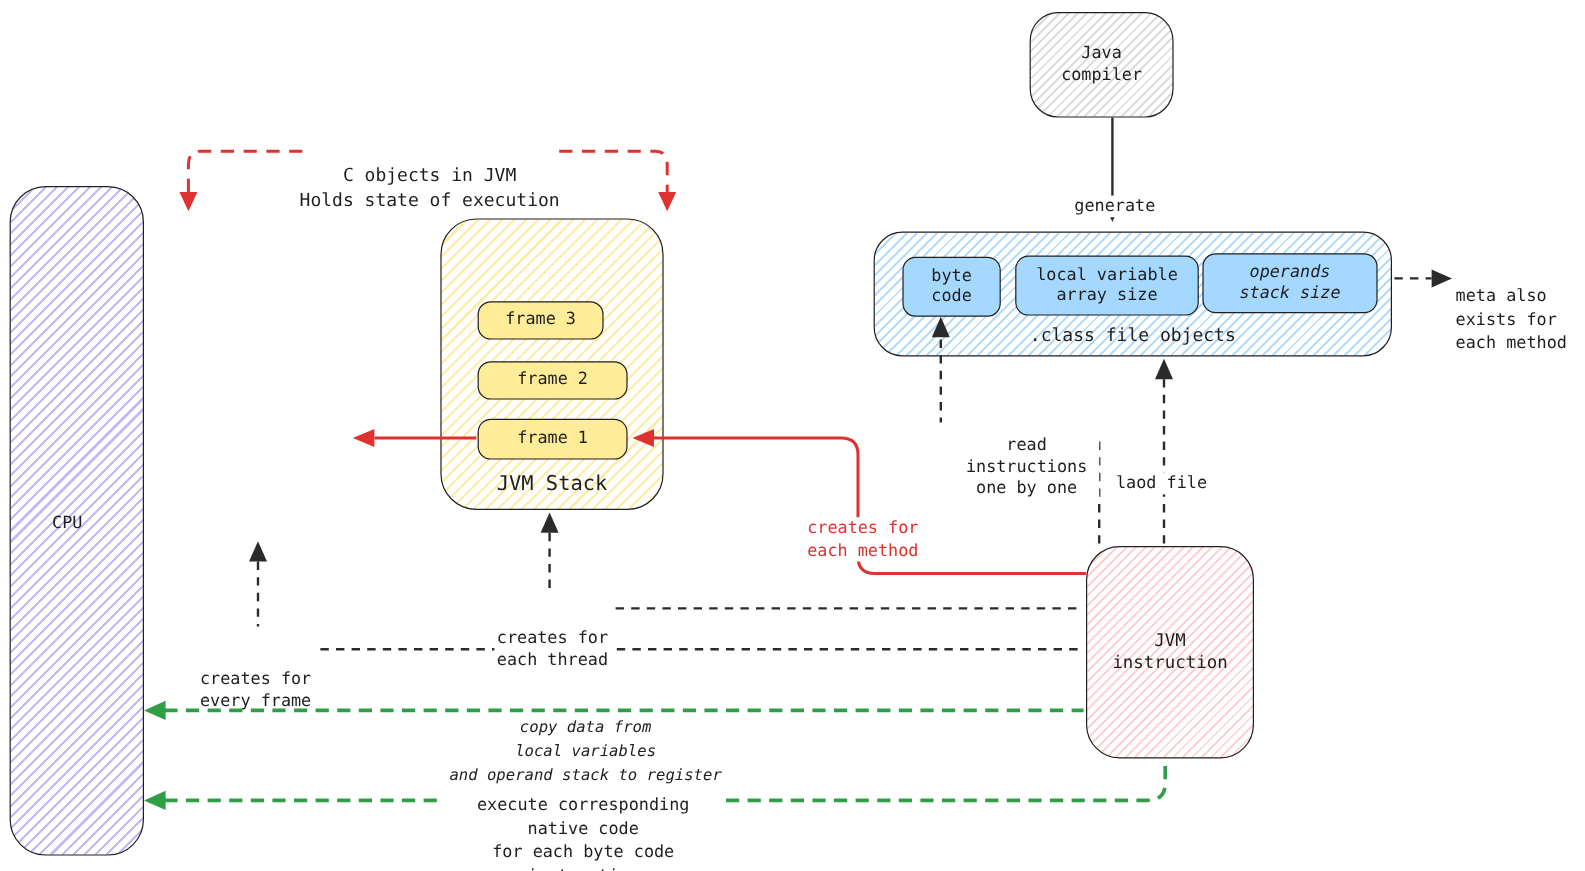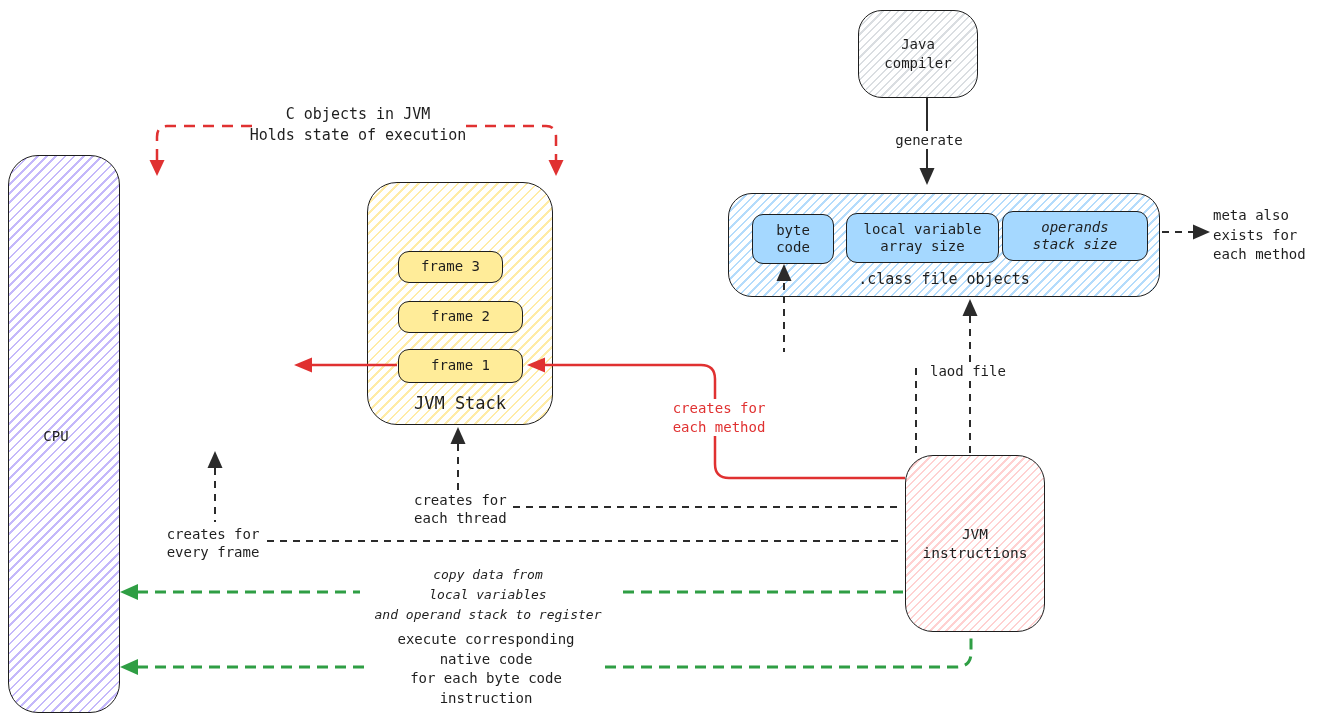--- a/index.html
+++ b/index.html
@@ -10,21 +10,21 @@
   .node{position:absolute;box-sizing:border-box;border:1.7px solid #1e1e1e;background-color:#fff;}
   .hatch-purple{background-image:repeating-linear-gradient(135deg,rgba(148,126,246,.55) 0 1.8px,transparent 1.8px 6.5px);}
   .hatch-green{background-image:repeating-linear-gradient(135deg,rgba(105,219,124,.45) 0 1.7px,transparent 1.7px 6.2px);}
   .hatch-yellow{background-image:repeating-linear-gradient(135deg,rgba(255,212,59,.45) 0 1.8px,transparent 1.8px 7px);}
   .hatch-blue{background-image:repeating-linear-gradient(135deg,rgba(77,171,247,.42) 0 1.7px,transparent 1.7px 6px);}
   .hatch-pink{background-image:repeating-linear-gradient(135deg,rgba(255,135,135,.38) 0 1.6px,transparent 1.6px 5.6px);}
   .hatch-gray{background-image:repeating-linear-gradient(135deg,rgba(173,181,189,.45) 0 1.6px,transparent 1.6px 5.4px);}
   .inner{position:absolute;box-sizing:border-box;border:1.6px solid #1e1e1e;border-radius:11px;
          display:flex;align-items:center;justify-content:center;text-align:center;
          white-space:pre-line;font-size:14px;line-height:17.5px;}
-  .lbl{position:absolute;white-space:pre-line;font-size:14px;line-height:18px;z-index:4;}
+  .lbl{position:absolute;white-space:pre-line;font-size:14px;line-height:18px;z-index:4;margin-top:32px;}
   .center{text-align:center;}
   .wbg{background:#fff;padding:0 2px;}
   #connectors{position:absolute;left:0;top:0;z-index:3;}
   .flexcenter{display:flex;align-items:center;justify-content:center;text-align:center;white-space:pre-line;}
 </style>
 </head>
 <body>
 
 <div id="canvas">
 
@@ -47,21 +47,21 @@
     <div class="inner" style="left:23px;top:20px;width:82px;height:50px;background:#a5d8ff;">byte
 code</div>
     <div class="inner" style="left:117px;top:19px;width:153px;height:50px;background:#a5d8ff;">local variable
 array size</div>
     <div class="inner" style="left:273px;top:17px;width:146px;height:50px;background:#a5d8ff;font-style:italic;">operands
 stack size</div>
     <div style="position:absolute;left:0;right:0;bottom:8px;text-align:center;font-size:15px;">.class file objects</div>
   </div>
 
   <div class="node hatch-pink flexcenter" style="left:905px;top:455px;width:140px;height:177px;border-radius:28px;font-size:14.5px;line-height:19px;">JVM
-instructions</div>
+instruction</div>
 
   <svg id="connectors" width="1321" height="726" viewBox="0 0 1321 726">
 
     <path d="M 252 126 H 167 Q 157 126 157 137 V 161" fill="none" stroke="#e03131" stroke-width="2.5" stroke-dasharray="11 8"></path>
     <polygon points="157,176 149.5,160 164.5,160" fill="#e03131"></polygon>
     <path d="M 466 126 H 546 Q 556 126 556 137 V 161" fill="none" stroke="#e03131" stroke-width="2.5" stroke-dasharray="11 8"></path>
     <polygon points="556,176 548.5,160 563.5,160" fill="#e03131"></polygon>
 
     <path d="M 397 365 H 312" fill="none" stroke="#e03131" stroke-width="2.5"></path>
     <polygon points="294,365 312,357.5 312,372.5" fill="#e03131"></polygon>
@@ -99,20 +99,23 @@
 
   <div class="lbl center" style="left:238px;top:104px;width:240px;font-size:15px;line-height:21px;">C objects in JVM
 Holds state of execution</div>
 
   <div class="lbl center wbg" style="left:885px;top:131px;width:84px;">generate</div>
 
   <div class="lbl" style="left:1213px;top:206px;line-height:19.5px;">meta also
 exists for
 each method</div>
 
+  <div class="lbl center wbg" style="left:795px;top:330px;width:117px;">read
+instructions
+one by one</div>
 
   <div class="lbl wbg" style="left:928px;top:362px;">laod file</div>
 
   <div class="lbl center wbg" style="left:662px;top:399px;width:110px;color:#e03131;line-height:18.5px;">creates for
 each method</div>
 
   <div class="lbl wbg" style="left:412px;top:491px;">creates for
 each thread</div>
 
   <div class="lbl center" style="left:158px;top:525px;width:110px;">creates for

